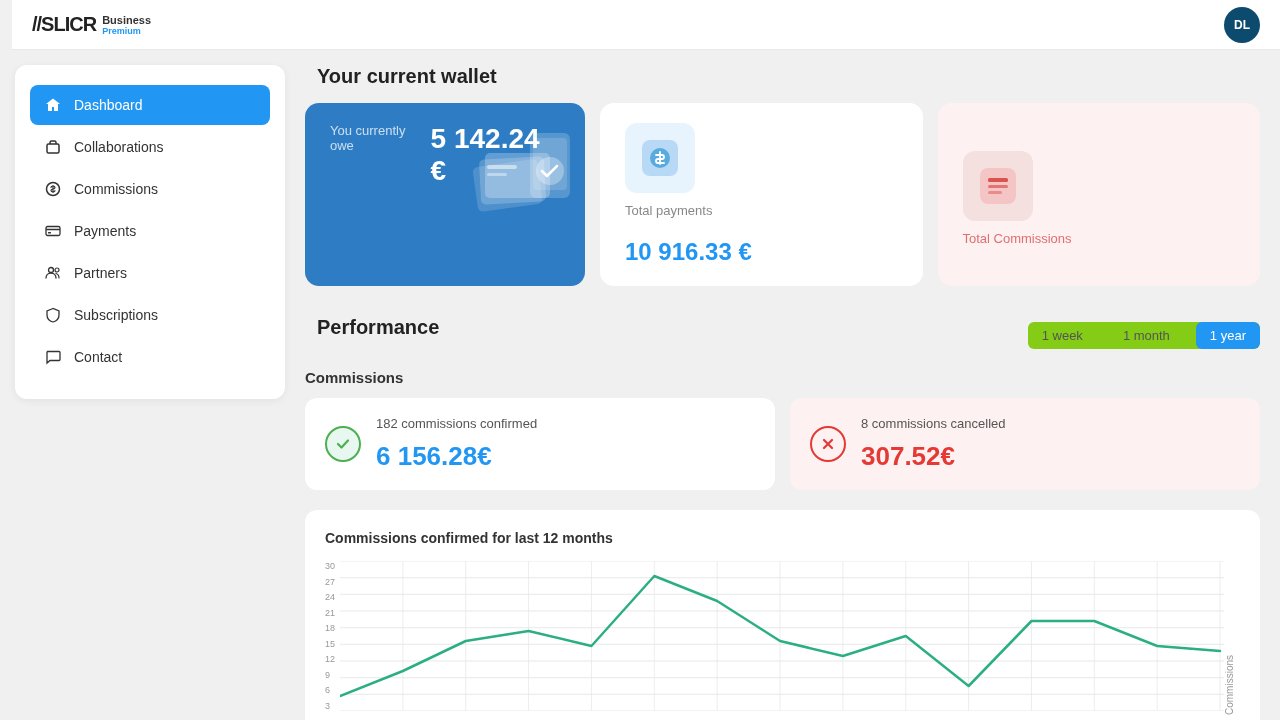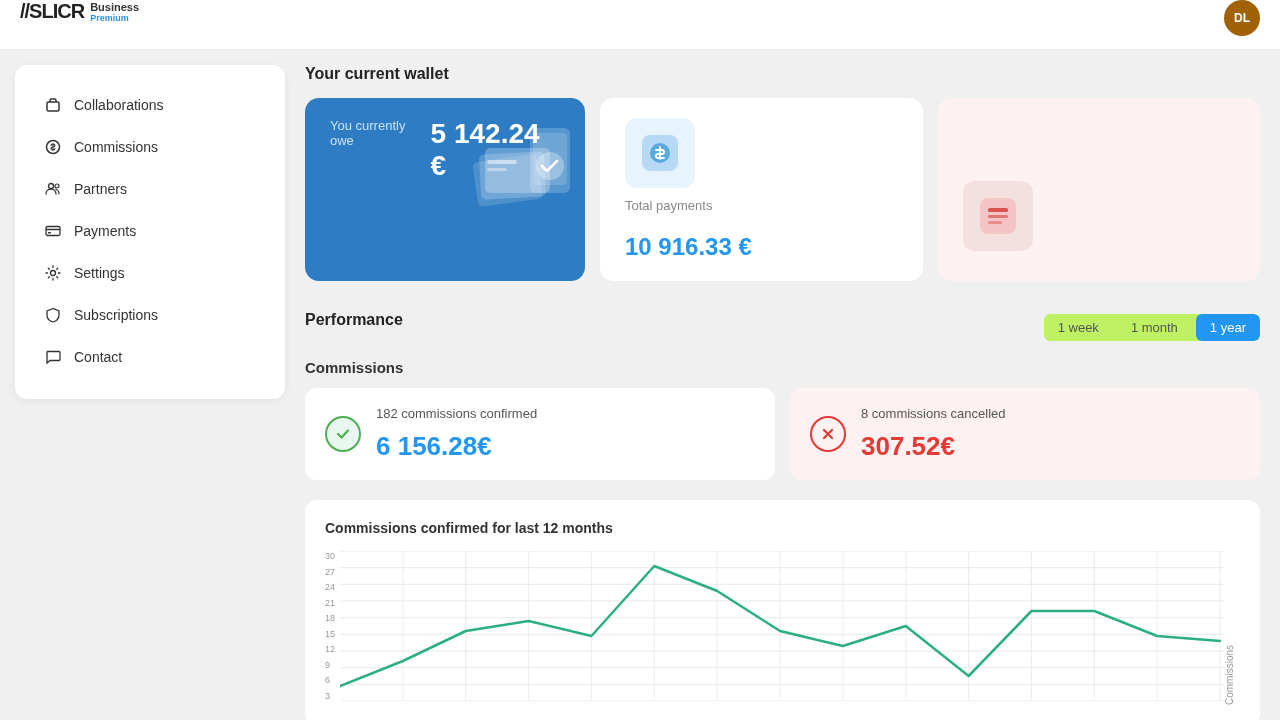--- a/index.html
+++ b/index.html
@@ -1,39 +1,39 @@
 <!DOCTYPE html>
 <html><head>
   <meta charset="utf-8">
   <style>
     * { margin: 0; padding: 0; box-sizing: border-box; }
     body { font-family: -apple-system, BlinkMacSystemFont, 'Segoe UI', sans-serif; background: #f0f0f0; width: 1280px; height: 720px; overflow: hidden; }
 
     
-    .header { background: #fff; height: 50px; display: flex; align-items: flex-start; justify-content: space-between; padding: 0 20px; border-bottom: 1px solid #e8e8e8; position: fixed; top: 0; left: 0; right: 0; z-index: 100; }
+    .header { background: #fff; height: 50px; display: flex; align-items: center; justify-content: space-between; padding: 0 20px; border-bottom: 1px solid #e8e8e8; position: fixed; top: 0; left: 12px; right: 0; z-index: 100; }
     .logo { display: flex; align-items: center; gap: 6px; }
     .logo-text { font-size: 20px; font-weight: 700; color: #222; letter-spacing: -1px; }
     .logo-business { display: flex; flex-direction: column; }
     .business-label { font-size: 11px; font-weight: 700; color: #333; }
     .premium-label { font-size: 9px; color: #2196F3; font-weight: 600; }
-    .avatar { width: 36px; height: 36px; border-radius: 50%; background: #a16207; display: flex; align-items: center; justify-content: center; color: #fff; font-size: 12px; font-weight: 700; cursor: pointer; }
+    .avatar { width: 36px; height: 36px; border-radius: 50%; background: #0c4a6e; display: flex; align-items: center; justify-content: center; color: #fff; font-size: 12px; font-weight: 700; cursor: pointer; }
 
     
     .layout { display: flex; padding-top: 50px; height: 720px; }
 
     
     .sidebar { width: 270px; min-width: 270px; background: #fff; padding: 20px 15px; border-radius: 12px; margin: 15px; height: fit-content; box-shadow: 0 2px 8px rgba(0,0,0,0.06); }
     .nav-item { display: flex; align-items: center; gap: 12px; padding: 11px 14px; border-radius: 8px; cursor: pointer; color: #333; font-size: 14px; font-weight: 500; margin-bottom: 2px; }
     .nav-item.active { background: #2196F3; color: #fff; }
     .nav-icon { width: 18px; height: 18px; display: flex; align-items: center; justify-content: center; flex-shrink: 0; }
 
     
     .main { flex: 1; padding: 15px 20px 15px 5px; overflow-y: auto; }
 
-    .section-title { font-size: 16px; font-weight: 700; color: #222; margin-bottom: 15px; }
+    .section-title { font-size: 20px; font-weight: 700; color: #222; margin-bottom: 15px; margin-left: 12px; }
 
     
     .wallet-cards { display: flex; gap: 15px; margin-bottom: 30px; }
 
     .wallet-card-main { background: #2e7dc4; border-radius: 14px; padding: 20px 25px; flex: 1; max-width: 280px; min-height: 170px; display: flex; flex-direction: row; justify-content: flex-end; position: relative; overflow: hidden; }
     .wallet-card-main .card-label { color: rgba(255,255,255,0.75); font-size: 13px; margin-bottom: 6px; }
     .wallet-card-main .card-amount { color: #fff; font-size: 28px; font-weight: 700; }
     .wallet-illustration { position: absolute; top: 10px; right: 10px; width: 120px; height: 110px; }
 
     .wallet-card { background: #fff; border-radius: 14px; padding: 20px 25px; flex: 1; min-height: 170px; display: flex; flex-direction: column; justify-content: flex-end; }
@@ -41,21 +41,21 @@
     .card-icon-container { margin-bottom: 10px; }
     .card-icon-blue { width: 70px; height: 70px; background: #e8f4fd; border-radius: 12px; display: flex; align-items: center; justify-content: center; }
     .card-icon-red { width: 70px; height: 70px; background: #e8f4fd; border-radius: 12px; display: flex; align-items: center; justify-content: center; background: #f5e0e0; }
     .wallet-card .card-label { color: #888; font-size: 13px; margin-bottom: 20px; }
     .wallet-card .card-amount { color: #2196F3; font-size: 24px; font-weight: 700; }
     .wallet-card-pink .card-amount { color: #e53935; }
     .wallet-card-pink .card-label { color: #e07070; }
 
     
     .performance-header { display: flex; align-items: center; justify-content: space-between; margin-bottom: 15px; }
-    .time-filters { display: flex; gap: 4px; background: #bef264; border-radius: 6px; overflow: hidden; }
+    .time-filters { display: flex; gap: 12px; background: #84cc16; border-radius: 6px; overflow: hidden; }
     .time-filter { padding: 6px 14px; font-size: 13px; cursor: pointer; color: #555; font-weight: 500; }
     .time-filter.active { background: #2196F3; color: #fff; border-radius: 6px; }
 
     .commissions-label { font-size: 15px; font-weight: 600; color: #333; margin-bottom: 12px; }
 
     .commission-cards { display: flex; gap: 15px; margin-bottom: 20px; }
     .commission-card { background: #fff; border-radius: 12px; padding: 18px 20px; flex: 1; display: flex; align-items: center; gap: 15px; }
     .commission-card-red { background: #fdf1f1; }
     .check-icon { width: 36px; height: 36px; border-radius: 50%; background: #e8f8f0; border: 2px solid #4caf50; display: flex; align-items: center; justify-content: center; flex-shrink: 0; }
     .x-icon { width: 36px; height: 36px; border-radius: 50%; background: #fdf1f1; border: 2px solid #e53935; display: flex; align-items: center; justify-content: center; flex-shrink: 0; }
@@ -80,73 +80,72 @@
       <span class="premium-label">Premium</span>
     </div>
   </div>
   <div class="avatar">DL</div>
 </div>
 
 <div class="layout">
 
   <div class="sidebar">
 
+    <div class="nav-item active">
+      <span class="nav-icon">
+        <svg width="16" height="16" viewBox="0 0 16 16" fill="currentColor">
+          <path d="M8 1.5L1 7h2v7h4v-4h2v4h4V7h2L8 1.5z"></path>
+        </svg>
+      </span>
+      <span>Dashboard</span>
+    </div>
 
     <div class="nav-item">
       <span class="nav-icon">
         <svg width="16" height="16" viewBox="0 0 16 16" fill="currentColor">
           <rect x="2" y="5" width="12" height="9" rx="1.5" stroke="currentColor" stroke-width="1.5" fill="none"></rect>
           <path d="M5 5V3.5A1.5 1.5 0 016.5 2h3A1.5 1.5 0 0111 3.5V5" stroke="currentColor" stroke-width="1.5" fill="none"></path>
         </svg>
       </span>
       <span>Collaborations</span>
     </div>
 
     <div class="nav-item">
       <span class="nav-icon">
         <svg width="16" height="16" viewBox="0 0 16 16" fill="none">
           <circle cx="8" cy="8" r="6.5" stroke="currentColor" stroke-width="1.5"></circle>
           <path d="M8 4.5v7M6 6.5c0-.8.9-1.5 2-1.5s2 .7 2 1.5-1 1.5-2 1.5-2 .7-2 1.5.9 1.5 2 1.5 2-.7 2-1.5" stroke="currentColor" stroke-width="1.2" stroke-linecap="round"></path>
         </svg>
       </span>
       <span>Commissions</span>
+    </div>
+
+    <div class="nav-item">
+      <span class="nav-icon">
+        <svg width="16" height="16" viewBox="0 0 16 16" fill="none">
+          <rect x="1" y="3.5" width="14" height="9" rx="1.5" stroke="currentColor" stroke-width="1.3"></rect>
+          <path d="M1 6.5h14" stroke="currentColor" stroke-width="1.5"></path>
+          <rect x="3" y="9" width="3" height="1.5" rx="0.5" fill="currentColor"></rect>
+        </svg>
+      </span>
+      <span>Payments</span>
     </div>
 
     <div class="nav-item">
       <span class="nav-icon">
         <svg width="16" height="16" viewBox="0 0 16 16" fill="none">
           <circle cx="6" cy="5" r="2.5" stroke="currentColor" stroke-width="1.3"></circle>
           <path d="M1 13c0-2.8 2.2-5 5-5s5 2.2 5 5" stroke="currentColor" stroke-width="1.3" stroke-linecap="round"></path>
           <circle cx="12" cy="5" r="2" stroke="currentColor" stroke-width="1.2"></circle>
           <path d="M14 13c0-2.2-1.3-4-3-4.5" stroke="currentColor" stroke-width="1.2" stroke-linecap="round"></path>
         </svg>
       </span>
       <span>Partners</span>
     </div>
 
-    <div class="nav-item">
-      <span class="nav-icon">
-        <svg width="16" height="16" viewBox="0 0 16 16" fill="none">
-          <rect x="1" y="3.5" width="14" height="9" rx="1.5" stroke="currentColor" stroke-width="1.3"></rect>
-          <path d="M1 6.5h14" stroke="currentColor" stroke-width="1.5"></path>
-          <rect x="3" y="9" width="3" height="1.5" rx="0.5" fill="currentColor"></rect>
-        </svg>
-      </span>
-      <span>Payments</span>
-    </div>
-
-    <div class="nav-item">
-      <span class="nav-icon">
-        <svg width="16" height="16" viewBox="0 0 16 16" fill="none">
-          <circle cx="8" cy="8" r="2.5" stroke="currentColor" stroke-width="1.3"></circle>
-          <path d="M8 1v1.5M8 13.5V15M15 8h-1.5M2.5 8H1M12.7 3.3l-1 1M4.3 11.7l-1 1M12.7 12.7l-1-1M4.3 4.3l-1-1" stroke="currentColor" stroke-width="1.3" stroke-linecap="round"></path>
-        </svg>
-      </span>
-      <span>Settings</span>
-    </div>
 
     <div class="nav-item">
       <span class="nav-icon">
         <svg width="16" height="16" viewBox="0 0 16 16" fill="none">
           <path d="M8 1.5L2 4v4c0 3.5 2.5 6 6 7 3.5-1 6-3.5 6-7V4L8 1.5z" stroke="currentColor" stroke-width="1.3"></path>
         </svg>
       </span>
       <span>Subscriptions</span>
     </div>
 
@@ -207,20 +206,21 @@
         <div class="card-icon-container">
           <div class="card-icon-red">
             <svg width="36" height="36" viewBox="0 0 36 36" fill="none">
               <rect width="36" height="36" rx="8" fill="#f5c5c5"></rect>
               <rect x="8" y="10" width="20" height="4" rx="1.5" fill="#d9534f"></rect>
               <rect x="8" y="17" width="20" height="3" rx="1.5" fill="#d9534f" opacity="0.7"></rect>
               <rect x="8" y="23" width="14" height="3" rx="1.5" fill="#d9534f" opacity="0.5"></rect>
             </svg>
           </div>
         </div>
+        <div class="card-label">Total Commissions</div>
       </div>
 
     </div>
 
     <div class="performance-header">
       <div class="section-title">Performance</div>
       <div class="time-filters">
         <div class="time-filter">1 week</div>
         <div class="time-filter">1 month</div>
         <div class="time-filter active">1 year</div>

